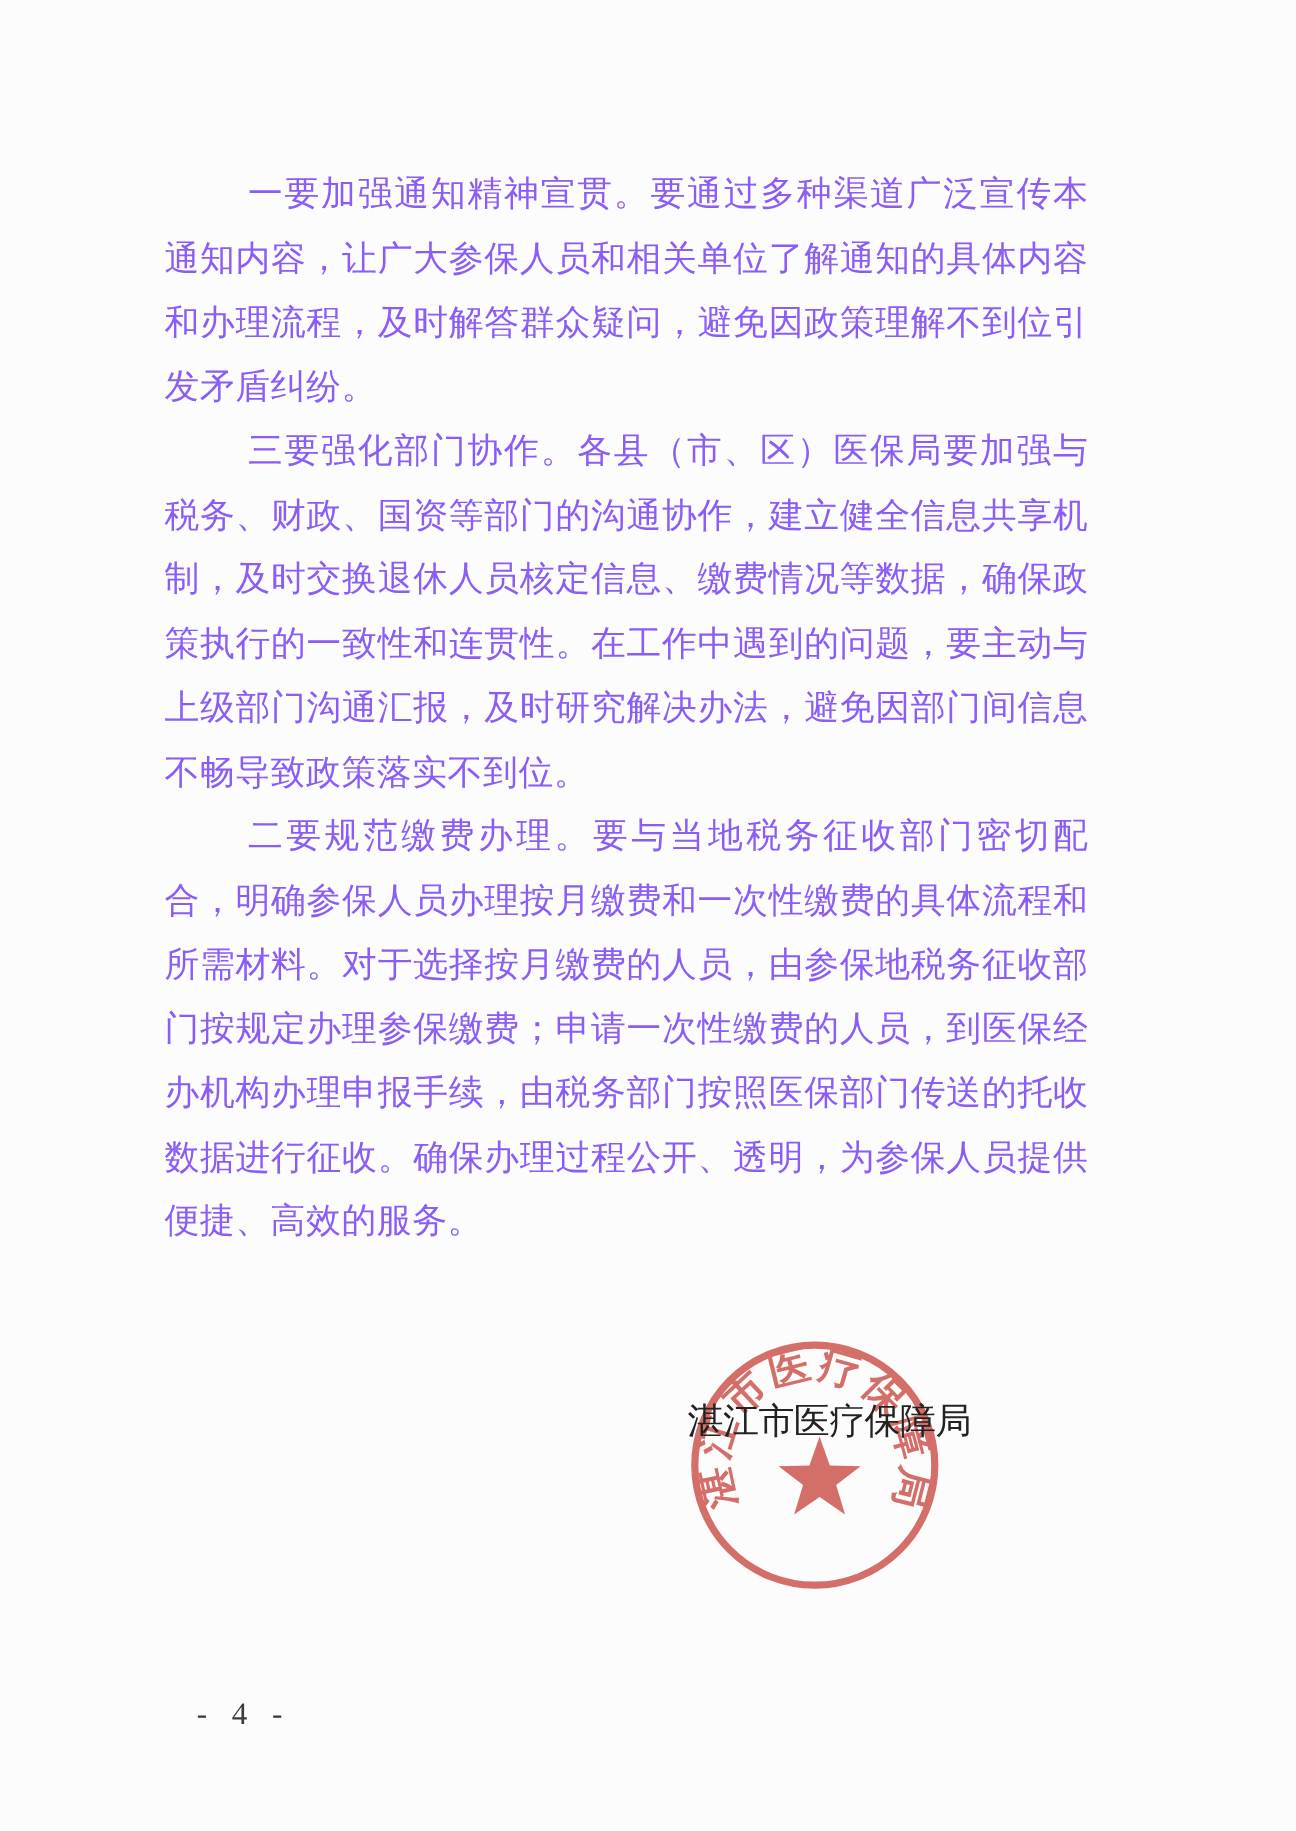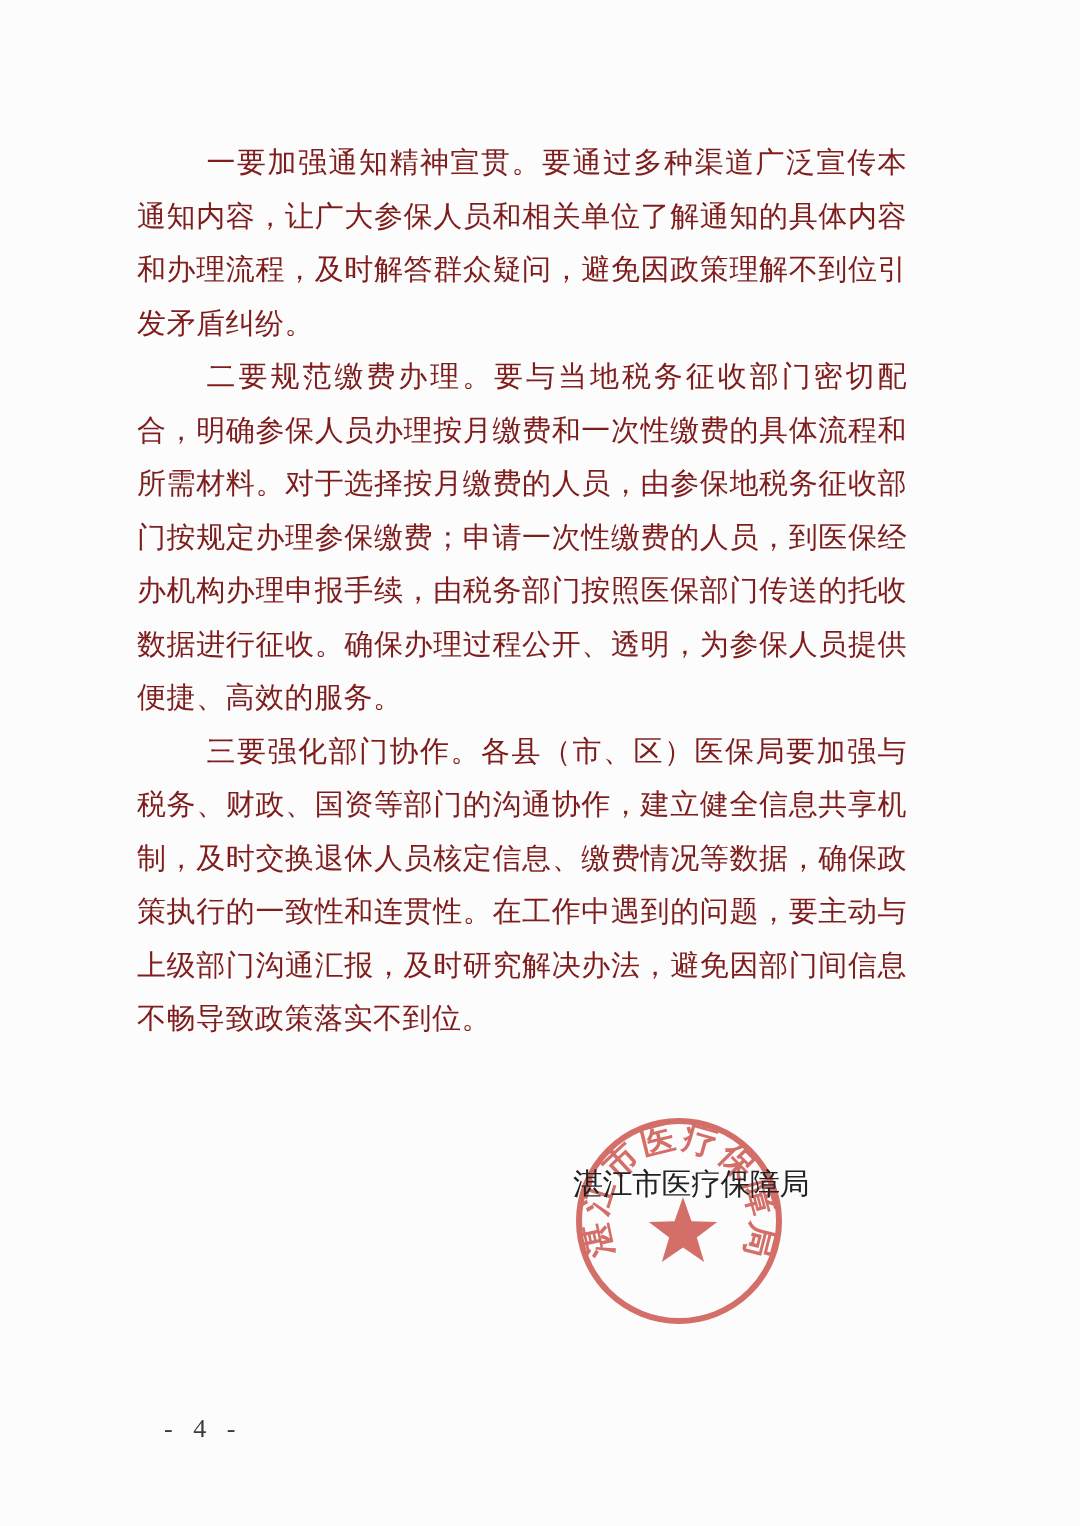--- a/index.html
+++ b/index.html
@@ -23,21 +23,21 @@
     width: 770px;
   }
   .para {
     margin: 0;
     font-size: 29px;
     line-height: 53.5px;
     letter-spacing: 0.5px;
     text-indent: 2.4em;
     text-align: justify;
     text-align-last: left;
-    color: #7f1d1d;
+    color: #8b5cf6;
   }
   .sig-org {
     position: absolute;
     left: 573px;
     top: 1164px;
     font-size: 30px;
     letter-spacing: -0.5px;
     color: #222222;
     z-index: 3;
     white-space: nowrap;
@@ -82,22 +82,22 @@
     white-space: nowrap;
   }
 </style>
 </head>
 <body>
 
 <div class="page">
 
   <div class="body-text">
     <p class="para">一要加强通知精神宣贯。要通过多种渠道广泛宣传本通知内容，让广大参保人员和相关单位了解通知的具体内容和办理流程，及时解答群众疑问，避免因政策理解不到位引发矛盾纠纷。</p>
+    <p class="para">三要强化部门协作。各县（市、区）医保局要加强与税务、财政、国资等部门的沟通协作，建立健全信息共享机制，及时交换退休人员核定信息、缴费情况等数据，确保政策执行的一致性和连贯性。在工作中遇到的问题，要主动与上级部门沟通汇报，及时研究解决办法，避免因部门间信息不畅导致政策落实不到位。</p>
     <p class="para">二要规范缴费办理。要与当地税务征收部门密切配合，明确参保人员办理按月缴费和一次性缴费的具体流程和所需材料。对于选择按月缴费的人员，由参保地税务征收部门按规定办理参保缴费；申请一次性缴费的人员，到医保经办机构办理申报手续，由税务部门按照医保部门传送的托收数据进行征收。确保办理过程公开、透明，为参保人员提供便捷、高效的服务。</p>
-    <p class="para">三要强化部门协作。各县（市、区）医保局要加强与税务、财政、国资等部门的沟通协作，建立健全信息共享机制，及时交换退休人员核定信息、缴费情况等数据，确保政策执行的一致性和连贯性。在工作中遇到的问题，要主动与上级部门沟通汇报，及时研究解决办法，避免因部门间信息不畅导致政策落实不到位。</p>
   </div>
 
   <div class="seal">
     <svg viewBox="0 0 210 210" xmlns="http://www.w3.org/2000/svg">
       <circle cx="105" cy="105" r="100" fill="none" stroke-width="6" stroke="#cc4f48"></circle>
       <polygon points="109,81 117.5,105.3 143.2,105.9 122.8,121.5 130.2,146.1 109,131.5 87.8,146.1 95.2,121.5 74.8,105.9 100.5,105.3" fill="#cc4f48"></polygon>
       <defs>
         <path id="sealArc" d="M 42.65 141 A 72 72 0 1 1 167.35 141" fill="none"></path>
       </defs>
       <text class="seal-arc-text" fill="#cc4f48">

